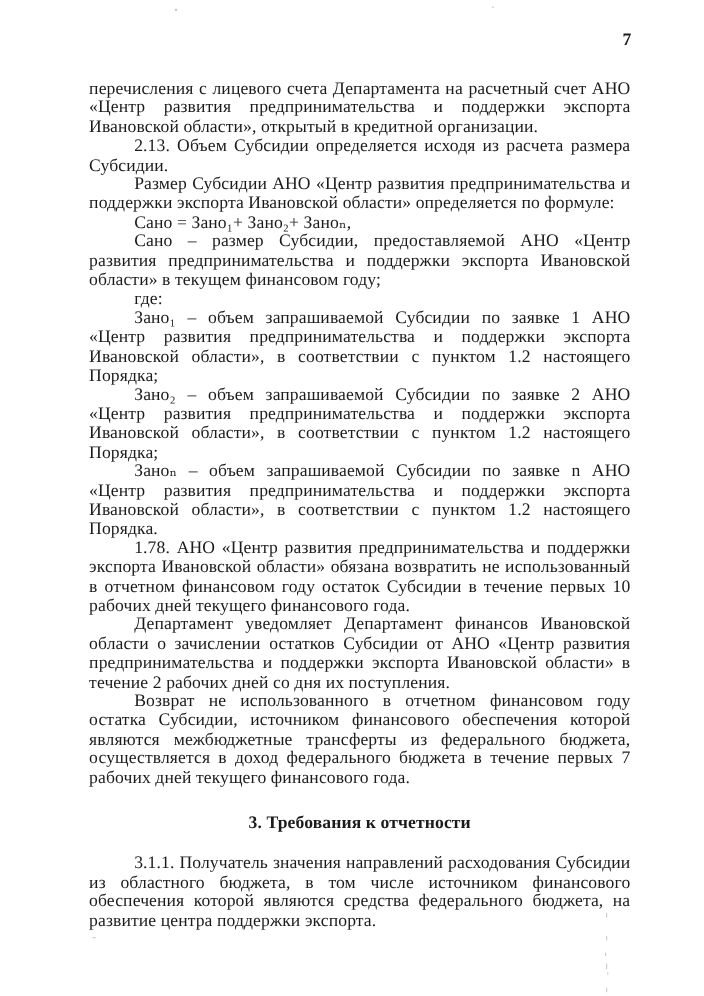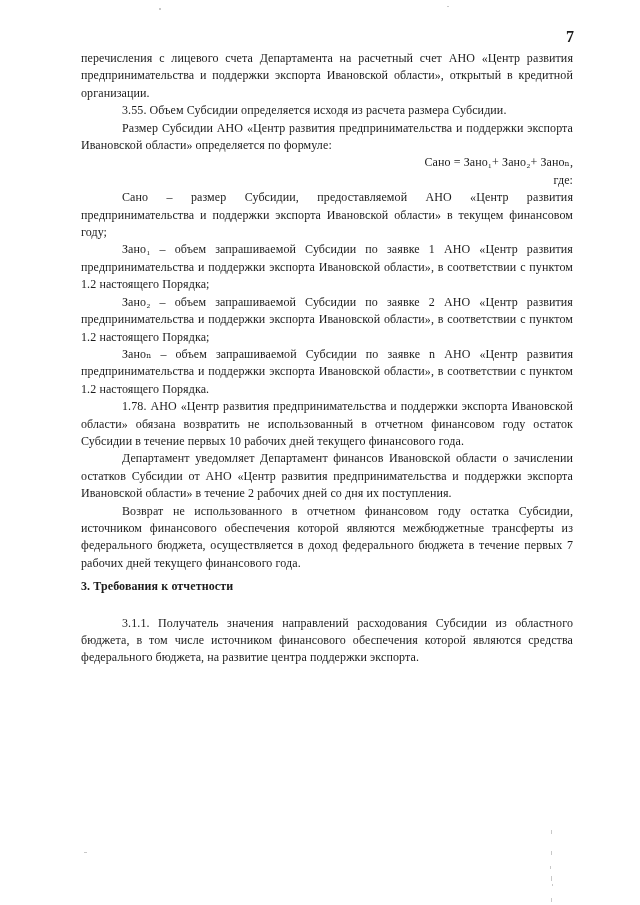--- a/index.html
+++ b/index.html
@@ -19,61 +19,62 @@
   #page-number {
     position: absolute;
     top: 28px;
     right: 66px;
     font-size: 16px;
     font-weight: bold;
     color: #1b1b1b;
   }
   #document-body {
     position: absolute;
-    top: 50px;
+    top: 72px;
     left: 81px;
     width: 492px;
-    font-size: 12px;
+    font-size: 16px;
     line-height: 17.4px;
     letter-spacing: 0.1px;
   }
   .para {
     margin: 0;
     text-indent: 41px;
     text-align: justify;
     hyphens: none;
   }
   .para.flush   { text-indent: 0; }
-  .para.formula { text-align: right; }
+  .para.formula { text-align: left; }
   .para.heading {
+    text-align: center;
     text-indent: 0;
     font-weight: bold;
-    margin-top: 6px;
+    margin-top: 24px;
     margin-bottom: 19px;
   }
   .artifact {
     position: absolute;
     background: #9a9a9a;
     opacity: 0.55;
   }
 </style>
 </head>
 <body>
 
 <div id="page">
 
   <div id="page-number">7</div>
 
   <div id="document-body">
       <p class="para flush">перечисления с лицевого счета Департамента на расчетный счет АНО «Центр развития предпринимательства и поддержки экспорта Ивановской области», открытый в кредитной организации.</p>
-      <p class="para indent">3.55. Объем Субсидии определяется исходя из расчета размера Субсидии.</p>
+      <p class="para indent">2.13. Объем Субсидии определяется исходя из расчета размера Субсидии.</p>
       <p class="para indent">Размер Субсидии АНО «Центр развития предпринимательства и поддержки экспорта Ивановской области» определяется по формуле:</p>
       <p class="para formula">Сано = Зано₁+ Зано₂+ Заноₙ,</p>
+      <p class="para indent">Сано – размер Субсидии, предоставляемой АНО «Центр развития предпринимательства и поддержки экспорта Ивановской области» в текущем финансовом году;</p>
       <p class="para formula">где:</p>
-      <p class="para indent">Сано – размер Субсидии, предоставляемой АНО «Центр развития предпринимательства и поддержки экспорта Ивановской области» в текущем финансовом году;</p>
       <p class="para indent">Зано₁ – объем запрашиваемой Субсидии по заявке 1 АНО «Центр развития предпринимательства и поддержки экспорта Ивановской области», в соответствии с пунктом 1.2 настоящего Порядка;</p>
       <p class="para indent">Зано₂ – объем запрашиваемой Субсидии по заявке 2 АНО «Центр развития предпринимательства и поддержки экспорта Ивановской области», в соответствии с пунктом 1.2 настоящего Порядка;</p>
       <p class="para indent">Заноₙ – объем запрашиваемой Субсидии по заявке n АНО «Центр развития предпринимательства и поддержки экспорта Ивановской области», в соответствии с пунктом 1.2 настоящего Порядка.</p>
       <p class="para indent">1.78. АНО «Центр развития предпринимательства и поддержки экспорта Ивановской области» обязана возвратить не использованный в отчетном финансовом году остаток Субсидии в течение первых 10 рабочих дней текущего финансового года.</p>
       <p class="para indent">Департамент уведомляет Департамент финансов Ивановской области о зачислении остатков Субсидии от АНО «Центр развития предпринимательства и поддержки экспорта Ивановской области» в течение 2 рабочих дней со дня их поступления.</p>
       <p class="para indent">Возврат не использованного в отчетном финансовом году остатка Субсидии, источником финансового обеспечения которой являются межбюджетные трансферты из федерального бюджета, осуществляется в доход федерального бюджета в течение первых 7 рабочих дней текущего финансового года.</p>
       <p class="para heading">3. Требования к отчетности</p>
       <p class="para indent">3.1.1. Получатель значения направлений расходования Субсидии из областного бюджета, в том числе источником финансового обеспечения которой являются средства федерального бюджета, на развитие центра поддержки экспорта.</p>
     </div>
 

